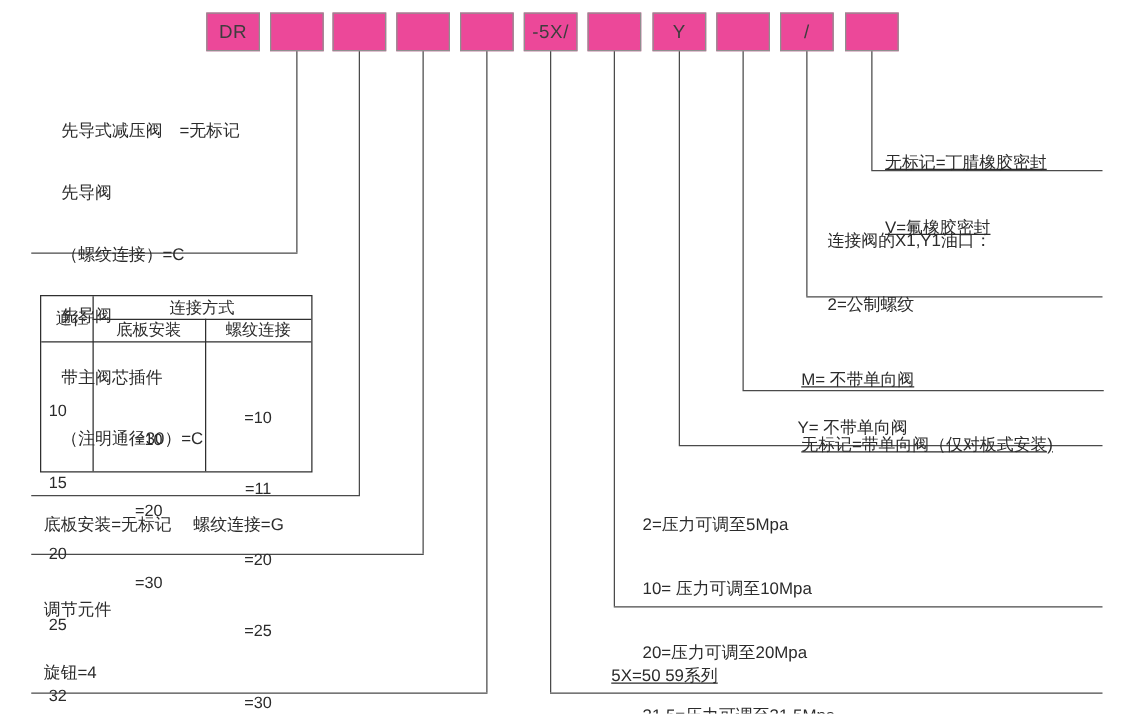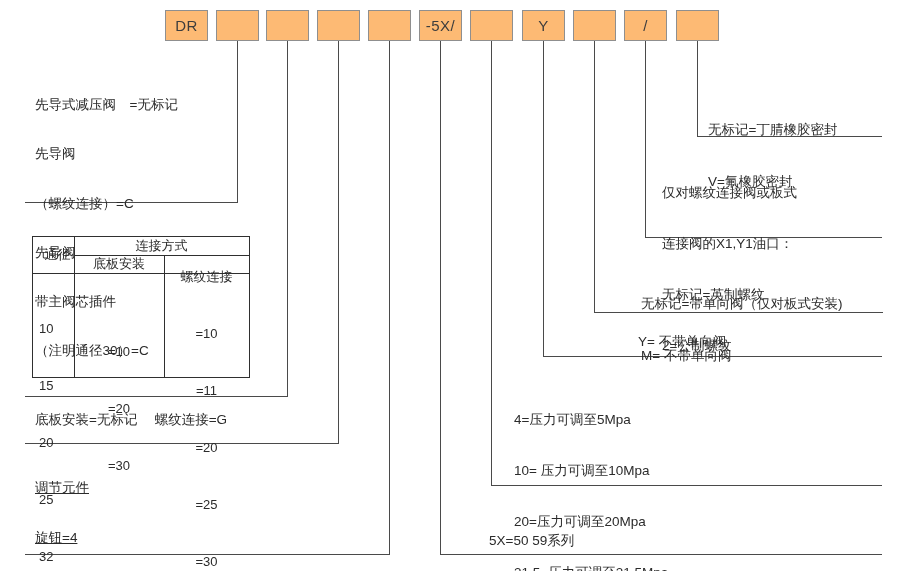--- a/index.html
+++ b/index.html
@@ -2,32 +2,32 @@
 <html><head>
 <meta charset="utf-8">
 <style>
   html,body{margin:0;padding:0;background:#fff;}
   #canvas{
     position:relative;width:900px;height:571px;background:#ffffff;
     font-family:"Liberation Sans",sans-serif;color:#2b2b2b;overflow:hidden;
   }
   .code-box{
     position:absolute;top:10px;width:43px;height:31px;
-    background:#fdba74;border:1px solid #8f8f8f;box-sizing:border-box;
+    background:#ec4899;border:1px solid #8f8f8f;box-sizing:border-box;
     display:flex;align-items:center;justify-content:center;
     font-size:15px;color:#3d3d3d;letter-spacing:0.5px;
   }
   .vline{position:absolute;width:1px;background:#4a4a4a;}
   .hline{position:absolute;height:1px;background:#4a4a4a;}
   .txt{position:absolute;font-size:13.5px;white-space:pre;color:#2b2b2b;}
   .txt div{white-space:pre;}
   .lh19 div{line-height:19.3px;}
-  .lh20 div{line-height:20px;text-decoration:underline;}
+  .lh20 div{line-height:20px;}
   .lh21 div{line-height:21px;}
-  .lh22 div{line-height:22px;}
+  .lh22 div{line-height:22px;text-decoration:underline;}
   
   #size-table{position:absolute;left:32px;top:236px;width:218px;height:142px;
     border:1px solid #2f2f2f;box-sizing:border-box;font-size:13px;}
   .tline{position:absolute;background:#2f2f2f;}
   .tcell{position:absolute;display:flex;align-items:center;justify-content:center;white-space:pre;}
   .tcol{position:absolute;text-align:center;line-height:19px;white-space:pre;}
 </style>
 </head>
 <body>
 
@@ -82,38 +82,38 @@
   <div class="hline" style="left:25px;top:396px;width:263px"></div>
   <div class="hline" style="left:25px;top:443px;width:314px"></div>
   <div class="hline" style="left:25px;top:554px;width:365px"></div>
   <div class="hline" style="left:440px;top:554px;width:442px"></div>
   <div class="hline" style="left:491px;top:485px;width:391px"></div>
   <div class="hline" style="left:543px;top:356px;width:339px"></div>
   <div class="hline" style="left:594px;top:312px;width:289px"></div>
   <div class="hline" style="left:645px;top:237px;width:237px"></div>
   <div class="hline" style="left:697px;top:136px;width:185px"></div>
 
-  <div class="txt lh19" style="left:35px;top:65px">
+  <div class="txt lh19" style="left:49px;top:65px">
     <div>先导式减压阀　=无标记</div>
     <div>先导阀</div>
     <div>（螺纹连接）=C</div>
     <div>先导阀</div>
     <div>带主阀芯插件</div>
     <div>（注明通径30）=C</div>
   </div>
 
   <div id="size-table">
     <div class="tline" style="left:41px;top:0;width:1px;height:140px"></div>
     <div class="tline" style="left:131px;top:18px;width:1px;height:122px"></div>
     <div class="tline" style="left:41px;top:18px;width:175px;height:1px"></div>
     <div class="tline" style="left:0;top:36px;width:216px;height:1px"></div>
     <div class="tcell" style="left:4px;top:0;width:41px;height:36px">通径</div>
     <div class="tcell" style="left:41px;top:0;width:175px;height:18px">连接方式</div>
     <div class="tcell" style="left:41px;top:18px;width:90px;height:18px">底板安装</div>
-    <div class="tcell" style="left:131px;top:31px;width:85px;height:18px">螺纹连接</div>
+    <div class="tcell" style="left:131px;top:18px;width:85px;height:18px">螺纹连接</div>
     <div class="tcol" style="left:6px;top:44px;text-align:left">
       <div>10</div>
       <div>15</div>
       <div>20</div>
       <div>25</div>
       <div>32</div>
     </div>
     <div class="tcol" style="left:41px;top:67px;width:90px">
       <div>=10</div>
       <div>=20</div>
@@ -132,43 +132,41 @@
 
   <div class="txt lh20" style="left:35px;top:448px">
     <div>调节元件</div>
     <div>旋钮=4</div>
     
     
     
   </div>
 
   <div class="txt lh21" style="left:514px;top:379px">
-    <div>4=压力可调至5Mpa</div>
+    <div>2=压力可调至5Mpa</div>
     <div>10= 压力可调至10Mpa</div>
     <div>20=压力可调至20Mpa</div>
     <div>31.5=压力可调至31.5Mpa</div>
     
   </div>
 
   <div class="txt lh22" style="left:489px;top:500px">
     <div>5X=50 59系列</div>
     
   </div>
 
   <div class="txt" style="left:638px;top:333px">Y= 不带单向阀</div>
 
   <div class="txt lh22" style="left:641px;top:263px">
+    <div>M= 不带单向阀</div>
     <div>无标记=带单向阀（仅对板式安装)</div>
-    <div>M= 不带单向阀</div>
   </div>
 
   <div class="txt lh21" style="left:662px;top:152px">
-    <div>仅对螺纹连接阀或板式</div>
     <div>连接阀的X1,Y1油口：</div>
-    <div>无标记=英制螺纹</div>
     <div>2=公制螺纹</div>
   </div>
 
   <div class="txt lh22" style="left:708px;top:89px">
     <div>无标记=丁腈橡胶密封</div>
     <div>V=氟橡胶密封</div>
   </div>
 
 </div>
 

